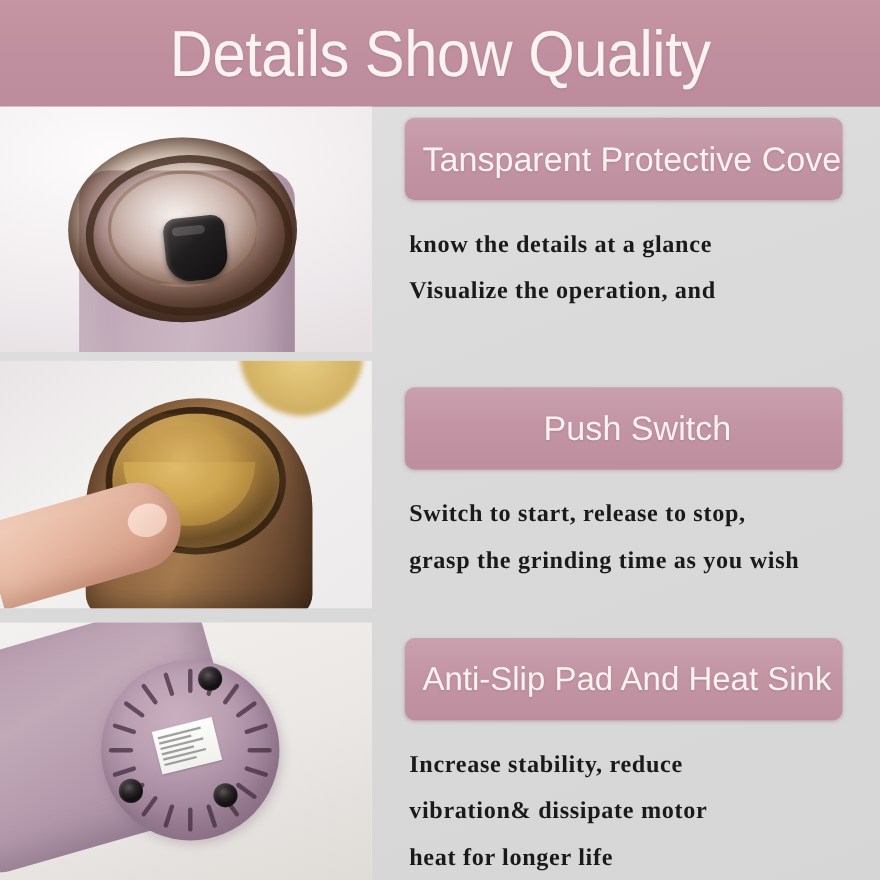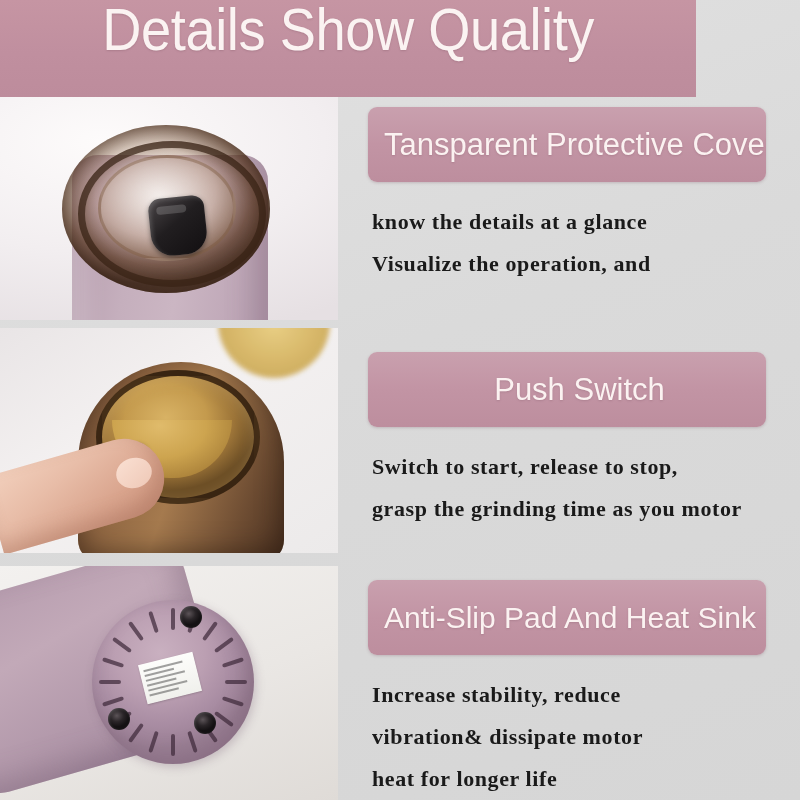--- a/index.html
+++ b/index.html
@@ -18,23 +18,24 @@
     width: 800px;
     height: 800px;
     background: linear-gradient(160deg, #e2e2e2 0%, #dadada 45%, #d6d6d6 100%);
     overflow: hidden;
   }
 
   
   #header-banner {
     position: absolute;
     left: 0; top: 0;
-    width: 696px; height: 97px;
+    width: 800px; height: 97px;
     background: linear-gradient(180deg, #c695a3 0%, #c08f9f 55%, #bd8c9c 100%);
     display: flex;
+    align-items: center;
     justify-content: center;
     overflow: hidden;
   }
   #header-title {
     font-family: "Liberation Sans Narrow", "Liberation Sans", sans-serif;
     font-size: 59px;
     line-height: 60px;
     font-weight: 400;
     color: #fbf3f2;
     letter-spacing: -0.5px;
@@ -366,21 +367,21 @@
       <div class="feature-desc-line">Visualize the operation, and</div>
     </div>
   </div>
 
   <div class="feature-block" id="feature-2">
     <div class="feature-pill align-center">
       <span class="feature-pill-label">Push Switch</span>
     </div>
     <div class="feature-desc">
       <div class="feature-desc-line">Switch to start, release to stop,</div>
-      <div class="feature-desc-line">grasp the grinding time as you motor</div>
+      <div class="feature-desc-line">grasp the grinding time as you wish</div>
     </div>
   </div>
 
   <div class="feature-block" id="feature-3">
     <div class="feature-pill align-left">
       <span class="feature-pill-label">Anti-Slip Pad And Heat Sink</span>
     </div>
     <div class="feature-desc">
       <div class="feature-desc-line">Increase stability, reduce</div>
       <div class="feature-desc-line">vibration&amp; dissipate motor</div>

